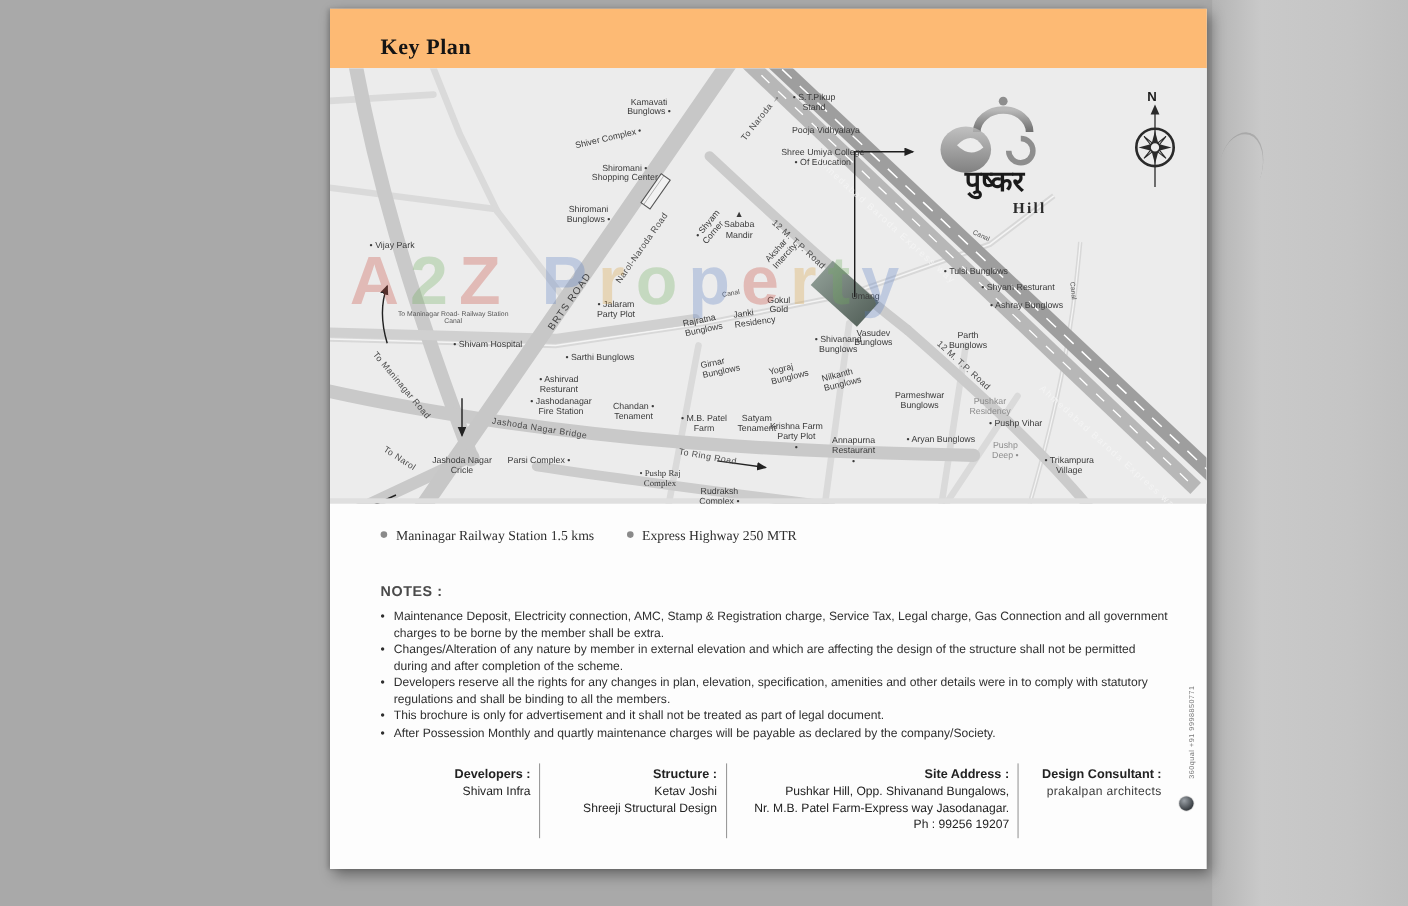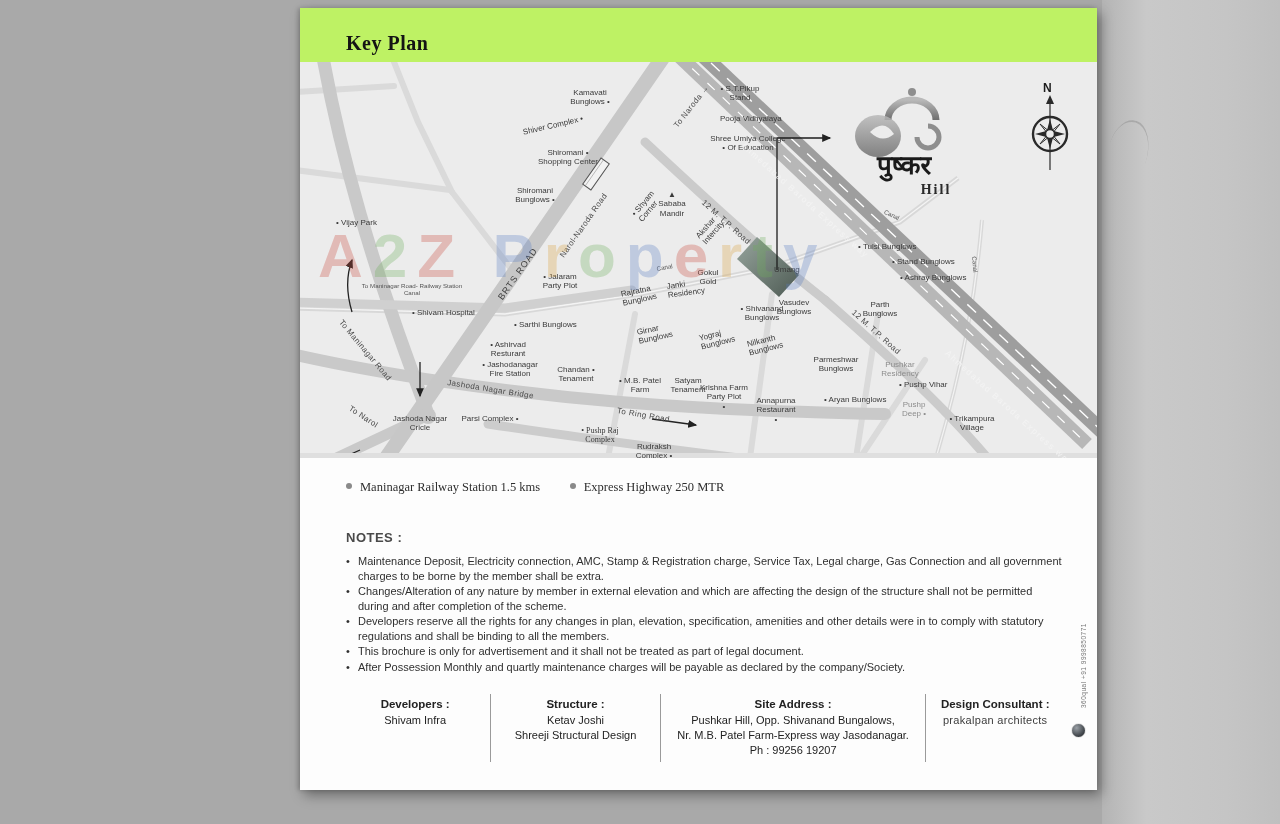--- a/index.html
+++ b/index.html
@@ -11,21 +11,21 @@
   
   .scan-right{position:absolute;left:1102px;top:0;width:178px;height:824px;
     background:linear-gradient(90deg,#b4b4b4,#c9c9c9 25%,#c5c5c5 70%,#bfbfbf);}
   .scan-right .curl{position:absolute;left:8px;top:120px;width:40px;height:50px;
     border-top:2px solid rgba(120,120,120,.35);border-radius:50% 60% 0 0/60% 80% 0 0;transform:rotate(18deg);}
 
   
   .page{position:absolute;left:300px;top:8px;width:797px;height:782px;background:#fdfdfd;
     box-shadow:4px 5px 12px rgba(0,0,0,.38), -2px 0 4px rgba(0,0,0,.18);}
 
-  .hdr{position:absolute;left:0;top:0;width:100%;height:54px;background:#bef264;}
+  .hdr{position:absolute;left:0;top:0;width:100%;height:54px;background:#fdba74;}
   .hdr .title{position:absolute;left:46px;top:24px;font-family:"Liberation Serif","DejaVu Serif",serif;
     font-weight:bold;font-size:20px;color:#141414;letter-spacing:.5px;}
 
   
   .map{position:absolute;left:0;top:54px;width:797px;height:396px;background:#ececec;overflow:hidden;}
   .map svg{position:absolute;left:0;top:0;}
   .lbl{position:absolute;font-size:8px;line-height:1.18;color:#3a3a3a;white-space:pre;
     transform-origin:0 0;z-index:5;}
   .lbl.ctr{text-align:center;}
   .lbl.xs{font-size:6.2px;color:#555;}
@@ -45,21 +45,21 @@
   .hl .item::before{content:"";display:inline-block;width:6px;height:6px;border-radius:50%;
     background:#8a8a8a;margin-right:8px;vertical-align:2px;}
 
   .notes-h{position:absolute;left:46px;top:522px;font-size:13px;font-weight:bold;color:#4a4a4a;letter-spacing:.5px;}
   .notes{position:absolute;left:46px;top:546px;width:716px;}
   .notes .n{font-size:11px;color:#2f2f2f;line-height:14.5px;margin:0 0 1px 0;padding-left:12px;position:relative;}
   .notes .n::before{content:"•";position:absolute;left:0;top:0;color:#2f2f2f;}
 
   
   .footer{position:absolute;left:40px;top:686px;width:724px;display:flex;}
-  .fcol{padding:4px 8px;text-align:center;color:#222;}
+  .fcol{padding:4px 8px;text-align:right;color:#222;}
   .fcol .fh{font-size:11.5px;font-weight:bold;margin-bottom:3px;}
   .fcol .fl{font-size:11px;line-height:15px;}
   .fcol + .fcol{border-left:1px solid #9a9a9a;}
   .fc0{width:148px;}
   .fc1{width:168px;}
   .fc2{width:274px;}
   .fc3{width:134px;}
   .fc3 .fl{color:#3c3c3c;letter-spacing:.3px;}
 
   
@@ -254,21 +254,21 @@
 Gold</span>
         <span class="lbl " style="left: 474px; top: 203px;">Umang</span>
         <span class="lbl ctr" style="left: 462px; top: 242px; transform: translateX(-50%);">• Shivanand
 Bunglows</span>
         <span class="lbl ctr" style="left: 494px; top: 236px; transform: translateX(-50%);">Vasudev
 Bunglows</span>
         <span class="lbl ctr" style="left: 532px; top: 238px; transform: translateX(-50%); margin-left: 48px;">Parth
 Bunglows</span>
         <span class="lbl rd" style="left: 556px; top: 246px; transform: rotate(42deg);">12 M. T.P. Road</span>
         <span class="lbl " style="left: 558px; top: 180px;">• Tulsi Bunglows</span>
-        <span class="lbl " style="left: 592px; top: 195px;">• Stand Bunglows</span>
+        <span class="lbl " style="left: 592px; top: 195px;">• Shyam Resturant</span>
         <span class="lbl " style="left: 600px; top: 211px;">• Ashray Bunglows</span>
         <span class="lbl xs" style="left: 678px; top: 194px; transform: rotate(85deg);">Canal</span>
         <span class="lbl xs" style="left: 586px; top: 146px; transform: rotate(25deg);">Canal</span>
         <span class="lbl ctr" style="left: 536px; top: 293px; transform: translateX(-50%);">Parmeshwar
 Bunglows</span>
         <span class="lbl ctr lt" style="left: 600px; top: 298px; transform: translateX(-50%);">Pushkar
 Residency</span>
         <span class="lbl " style="left: 570px; top: 318px; margin-left: 29px;">• Pushp Vihar</span>
         <span class="lbl ctr lt" style="left: 614px; top: 338px; transform: translateX(-50%);">Pushp
 Deep •</span>

